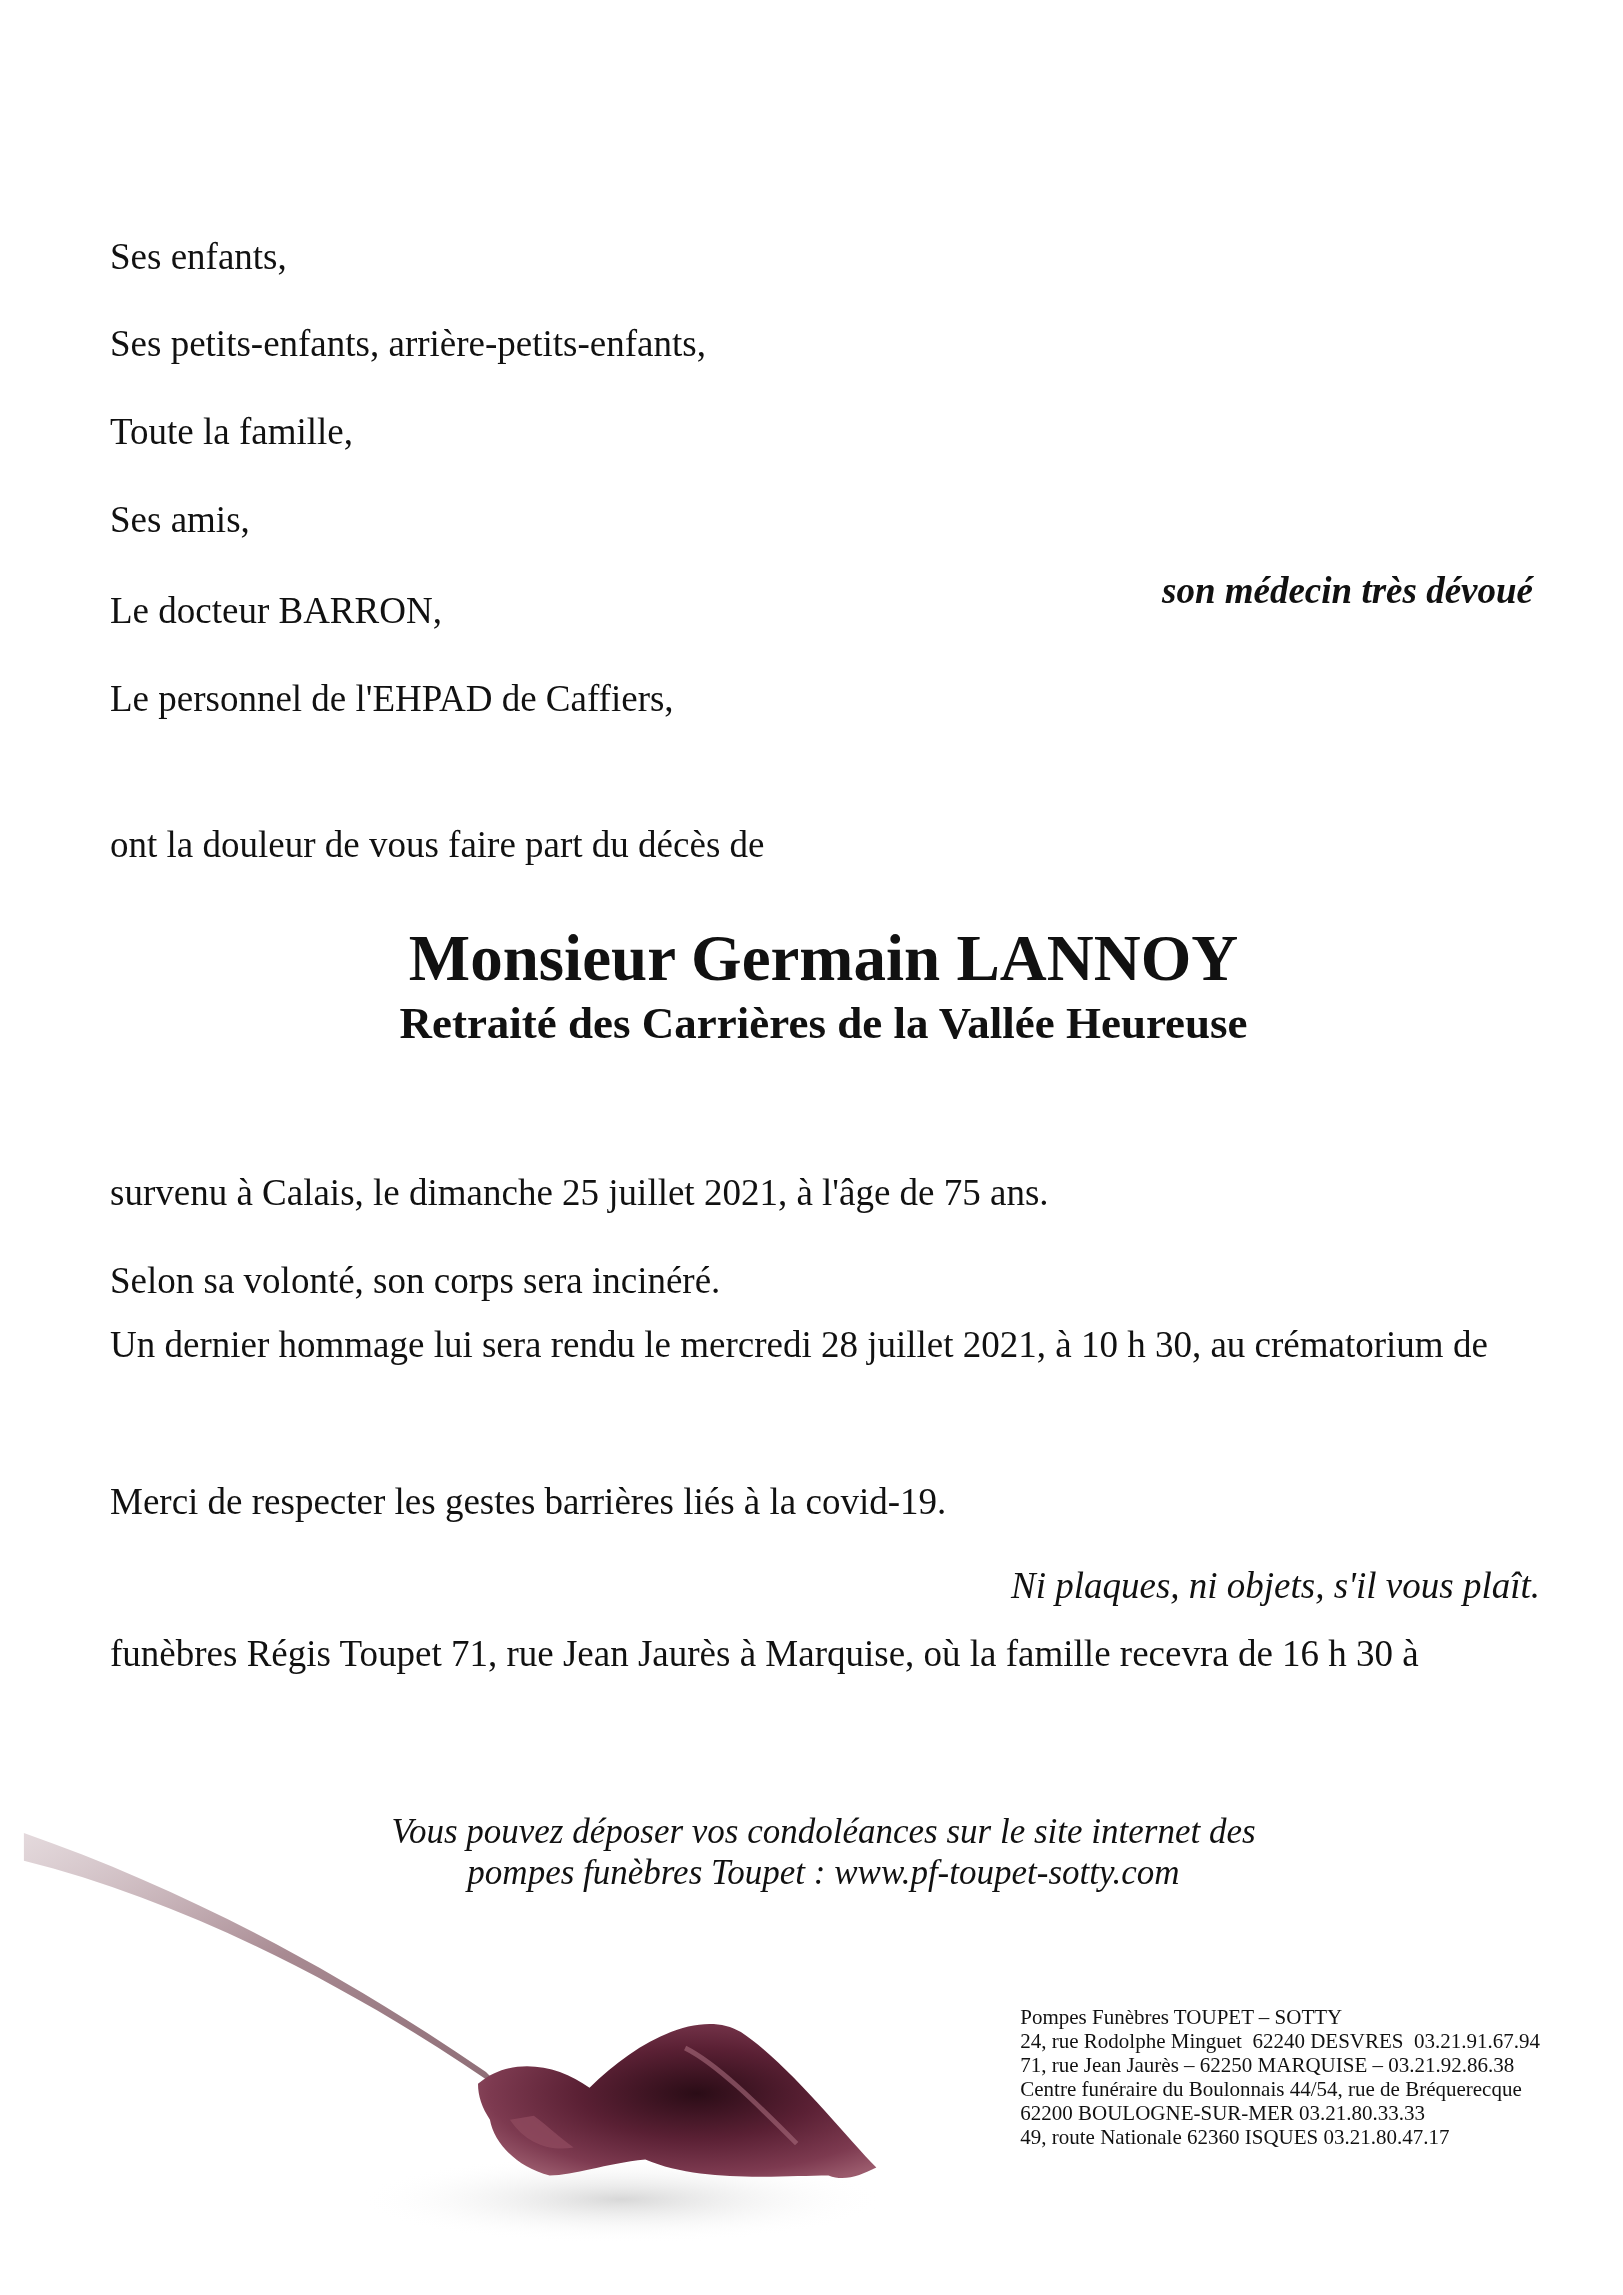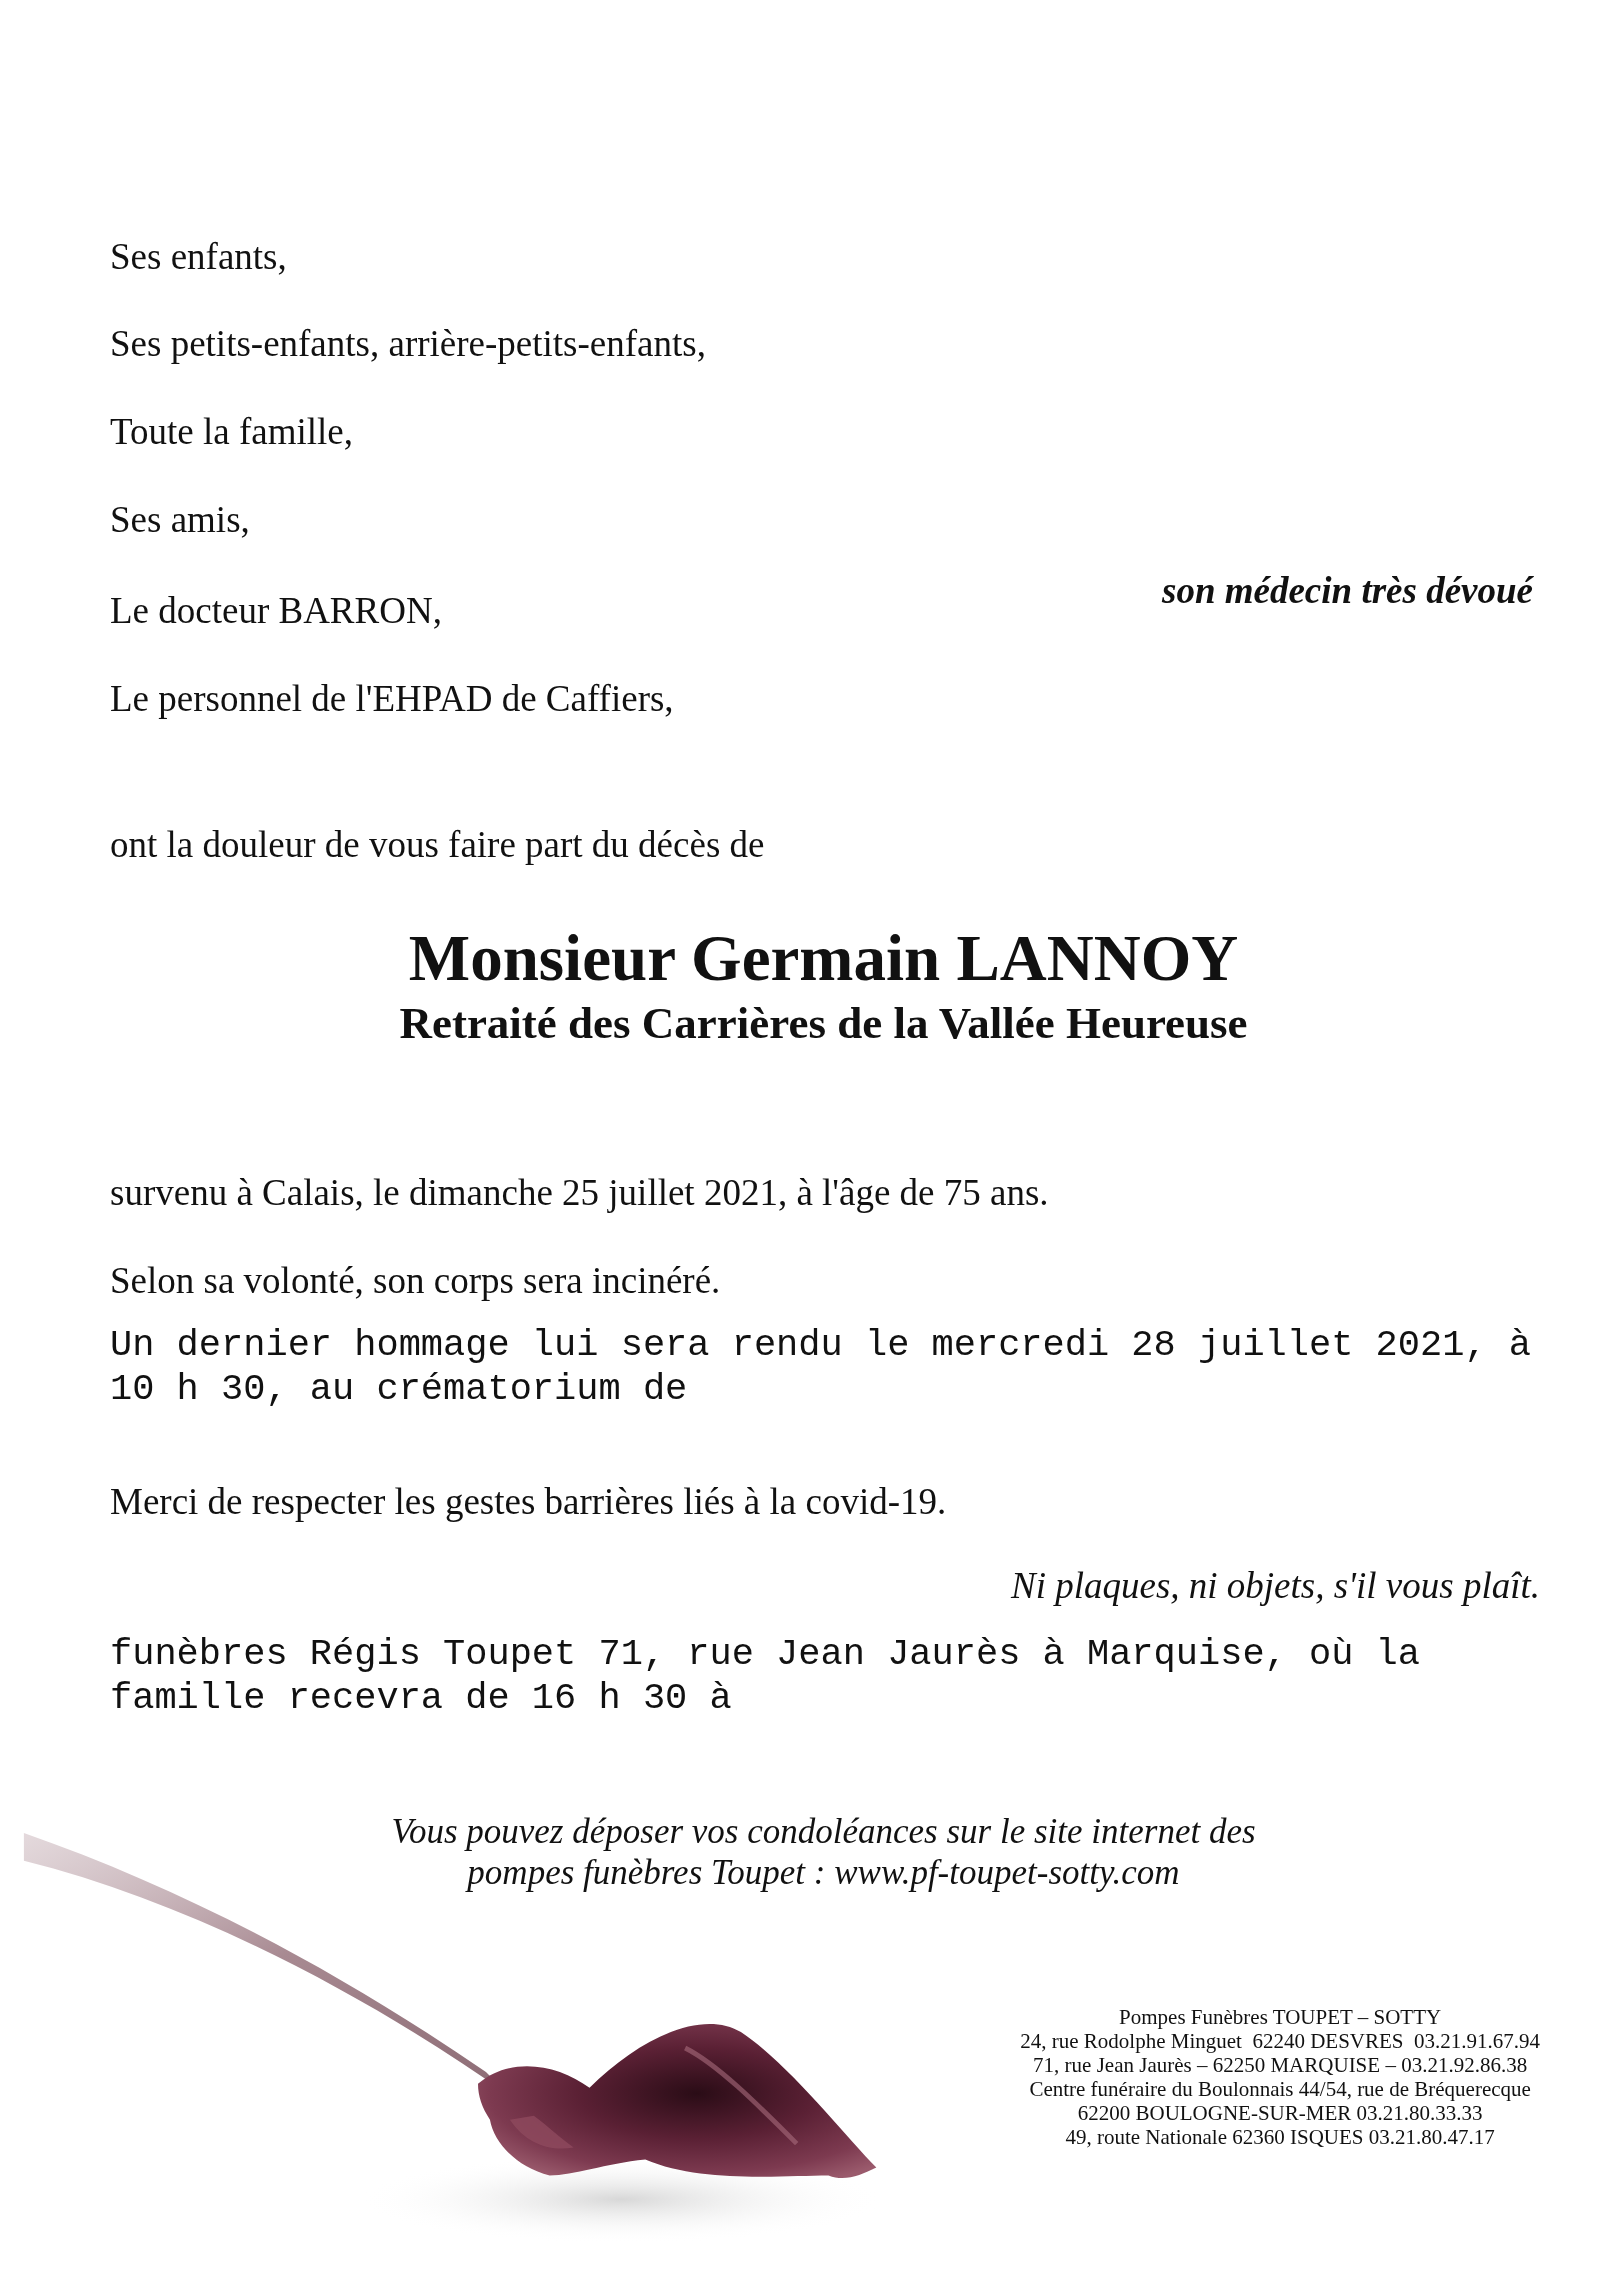--- a/index.html
+++ b/index.html
@@ -2,25 +2,25 @@
 <html style="font-size:12.8px"><head>
 <meta charset="utf-8">
 <style>
   html, body { margin: 0; padding: 0; background: #ffffff; }
   body { width: 1624px; height: 2295px; position: relative; overflow: hidden;
          font-family: "Liberation Serif", "DejaVu Serif", serif; color: #111111; }
   .line { position: absolute; white-space: nowrap; font-size: 37px; line-height: 1; }
   .line.left { left: 110px; margin-top: 20px; }
   .it { font-style: italic; }
   .center { text-align: center; left: 0; width: 1647px; }
-  .para { position: absolute; left: 110px; width: 1435px; font-size: 37px; line-height: 44px; font-family: Liberation Mono, monospace; }
+  .para { position: absolute; left: 110px; width: 1435px; font-size: 37px; line-height: 44px; }
   .name { font-weight: bold; font-size: 65px; }
   .subtitle { font-weight: bold; font-size: 45px; }
   .cond { font-style: italic; font-size: 35px; line-height: 41px; position: absolute; left: 0; width: 1647px; text-align: center; }
-  .footer { position: absolute; right: 84px; top: 2005px; text-align: center; font-size: 21px; line-height: 24px; }
+  .footer { position: absolute; right: 84px; top: 2005px; text-align: left; font-size: 21px; line-height: 24px; }
   .footer div { white-space: pre; }
   .flower { position: absolute; left: 0; top: 1801px; width: 956px; height: 494px; }
 </style>
 </head>
 <body>
 
 <div class="line left" style="top:218px">Ses enfants,</div>
 <div class="line left" style="top:305px">Ses petits-enfants, arrière-petits-enfants,</div>
 <div class="line left" style="top:393px">Toute la famille,</div>
 <div class="line left" style="top:481px">Ses amis,</div>

